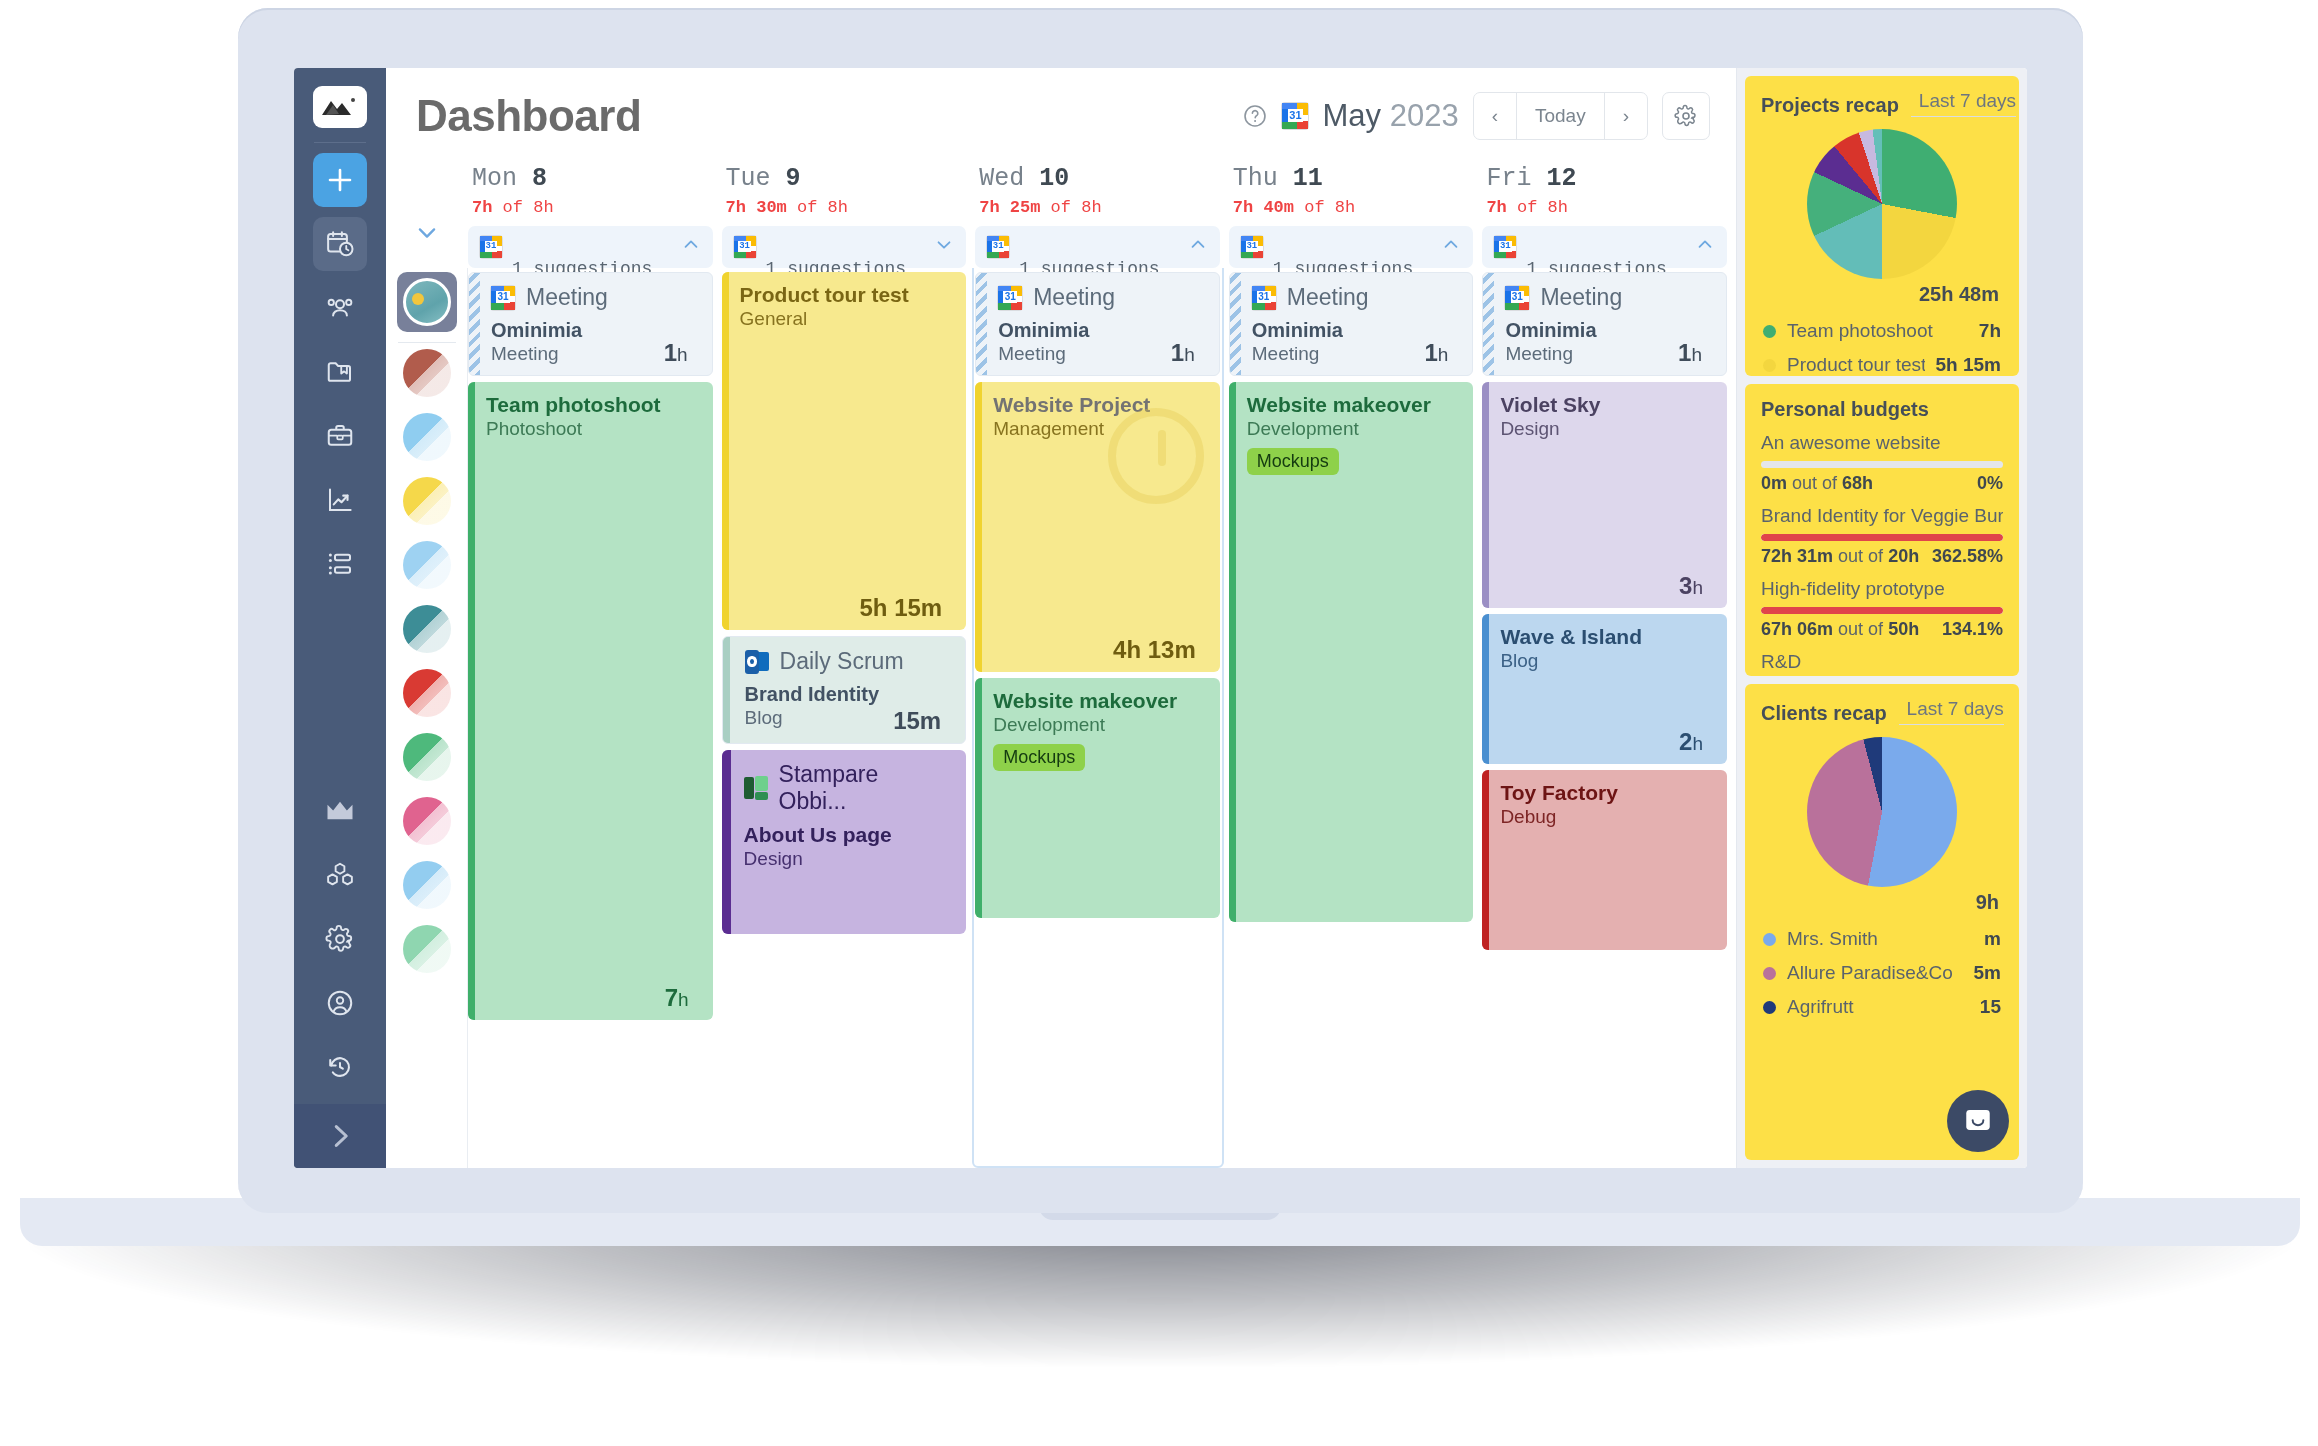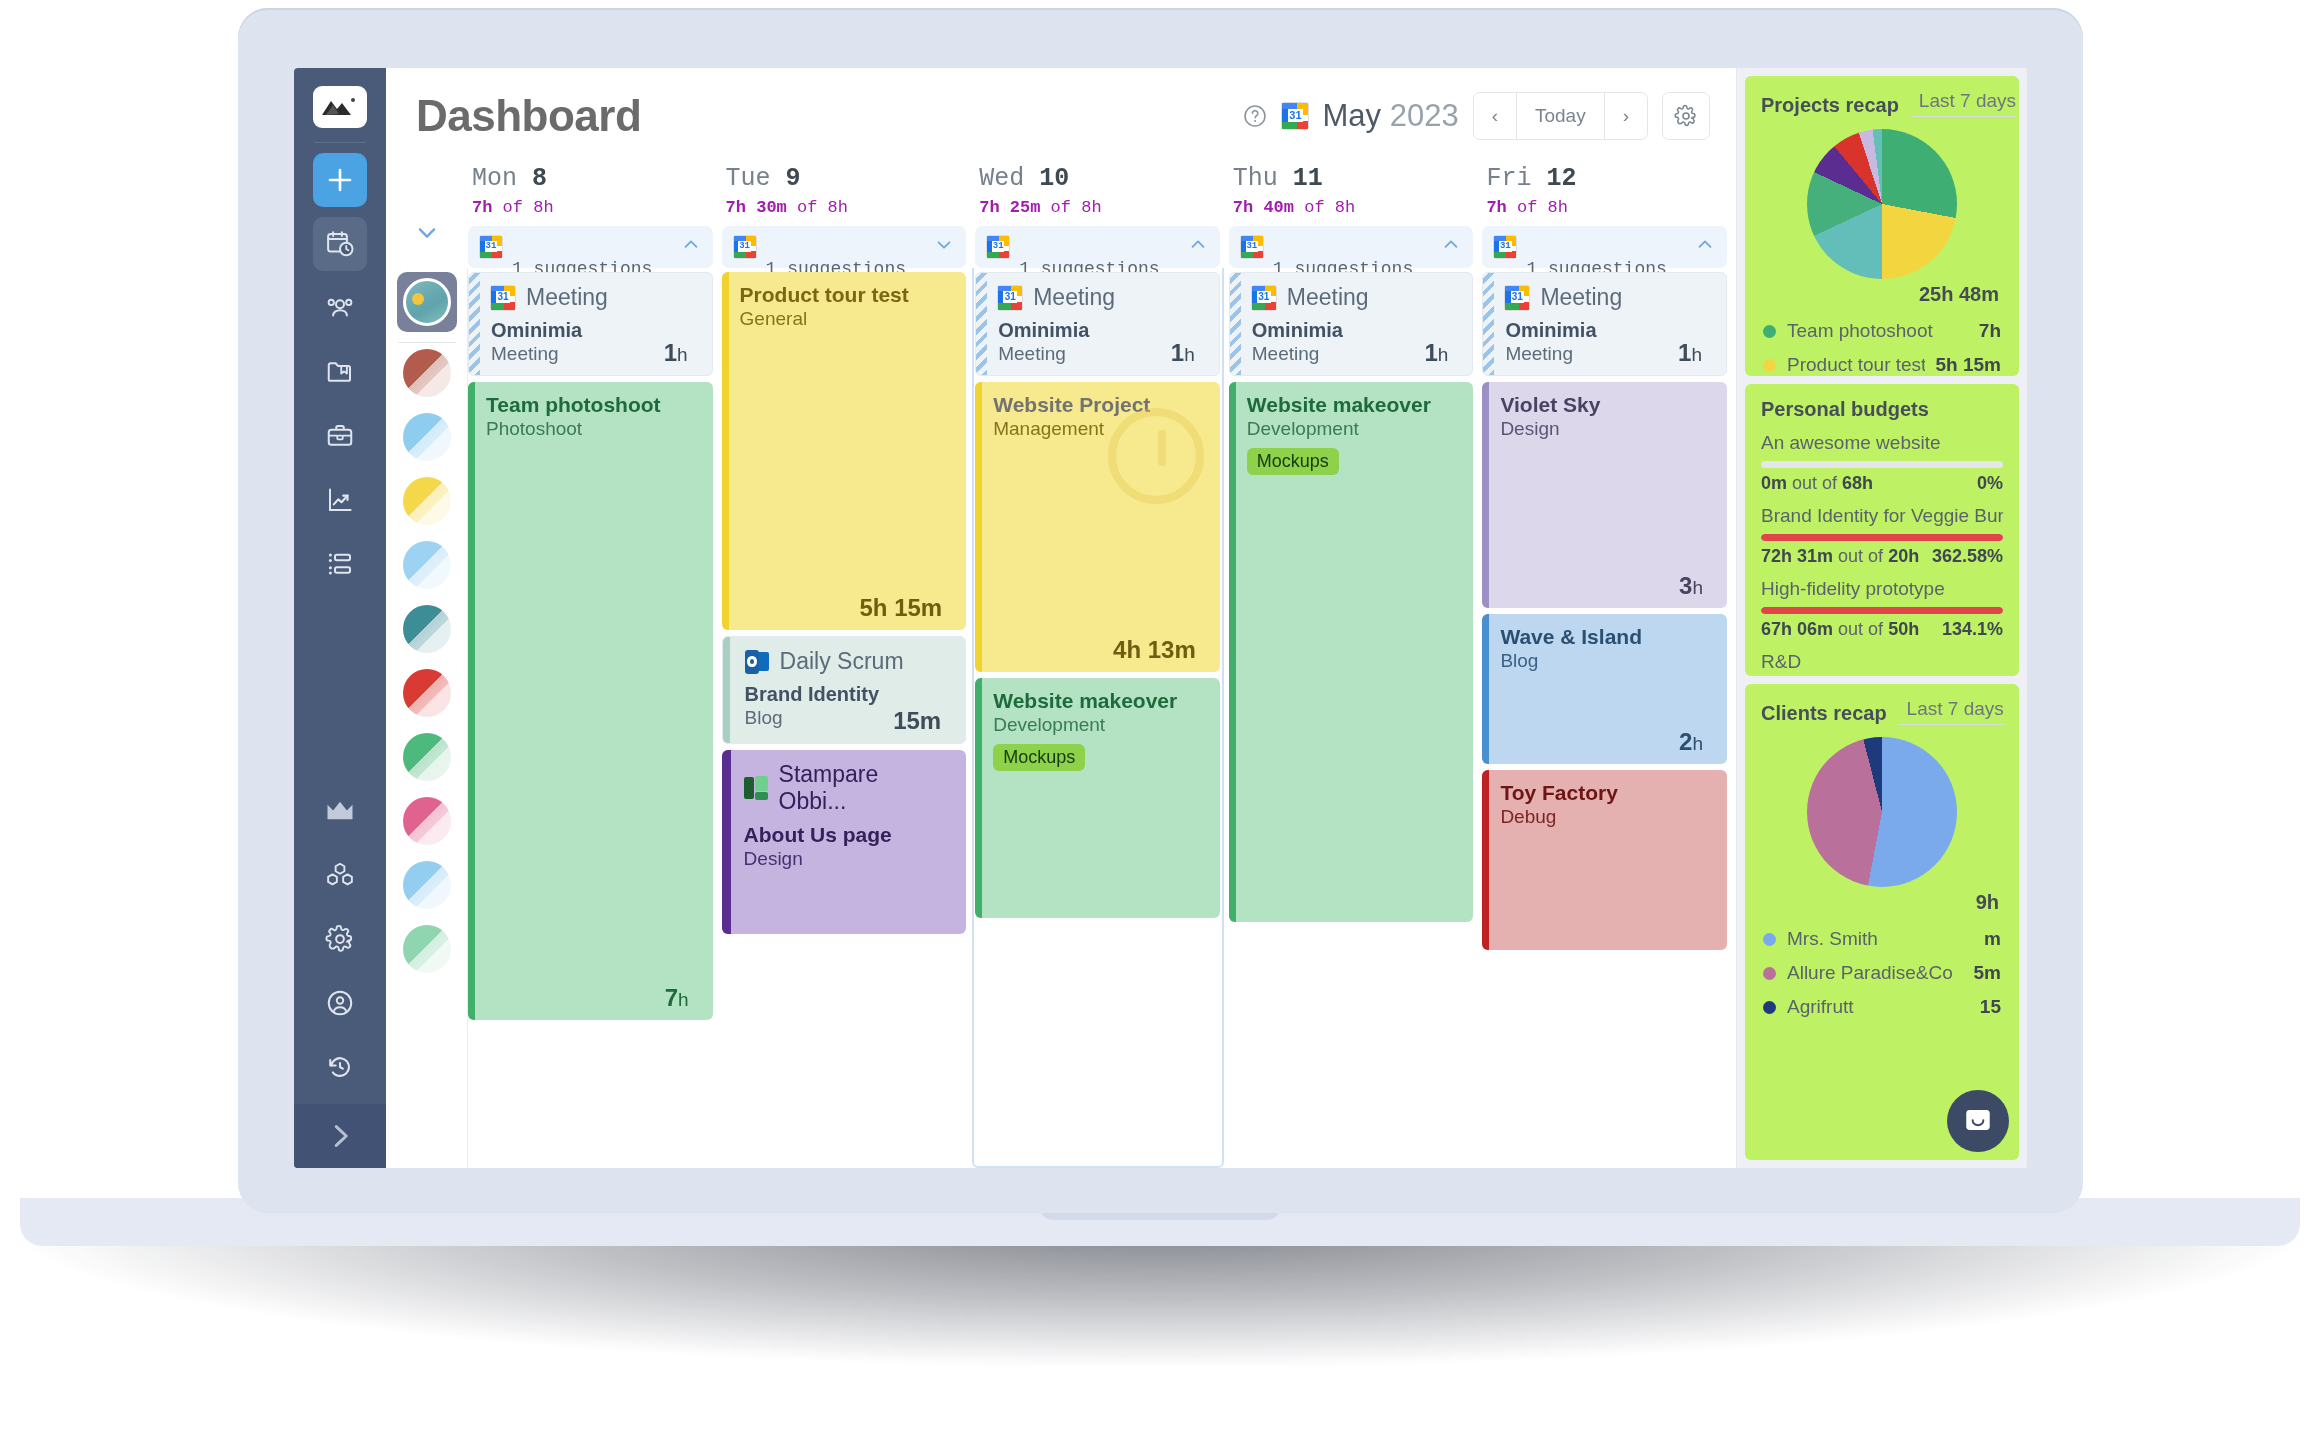--- a/index.html
+++ b/index.html
@@ -127,21 +127,21 @@
     width: 48px; height: 48px; border: 1px solid #e2e6eb; border-radius: 7px;
     display: flex; align-items: center; justify-content: center; cursor: pointer;
   }
 
   
   .daysrow { display: flex; padding: 0 0 0 0; font-family: Liberation Mono, monospace; }
   .avatarcol { width: 82px; flex: 0 0 82px; }
   .dayhead { flex: 1 1 0; min-width: 0; padding: 0 9px 0 0; }
   .dayhead .dtitle { font-size: 25px; color: #77818b; padding-left: 4px; }
   .dayhead .dtitle b { color: #3f4952; }
-  .dayhead .dsub { font-size: 17px; color: #a21caf; padding: 5px 0 9px 4px; }
+  .dayhead .dsub { font-size: 17px; color: #ef4444; padding: 5px 0 9px 4px; }
   .dayhead .dsub b { font-weight: bold; }
   .sugg {
     background: #eef4fb; border-radius: 7px; height: 42px;
     display: flex; align-items: center; gap: 10px; padding: 0 12px;
     cursor: pointer;
   }
   .sugg .stext { font-size: 18px; color: #5a6672; flex: 1 1 auto; white-space: nowrap; margin-top: 44px; }
   .sugg .chev { color: #6ea8e0; font-size: 16px; }
 
   
@@ -221,21 +221,21 @@
     background: rgba(226,200,78,0.35); border-radius:4px;
   }
 
   
   .rightpanel {
     width: 290px; flex: 0 0 290px; background: #eef0f5;
     padding: 8px; display: flex; flex-direction: column; gap: 8px;
     overflow: hidden;
   }
   .card {
-    background: #bef264; border-radius: 6px; padding: 14px 16px 10px;
+    background: #fde047; border-radius: 6px; padding: 14px 16px 10px;
     overflow: hidden; position: relative;
   }
   .card-head { display: flex; align-items: flex-end; gap: 12px; margin-bottom: 4px; }
   .card-title { font-size: 20px; font-weight: bold; color: #464f58; white-space: nowrap; }
   .range-sel {
     flex: 1 1 auto; border-bottom: 1px solid #d9dde3;
     font-size: 19px; color: #6d767f; padding: 0 0 4px 8px; cursor: pointer;
     white-space: nowrap;
   }
   .pie-wrap { display: flex; justify-content: center; padding: 8px 0 0; }

